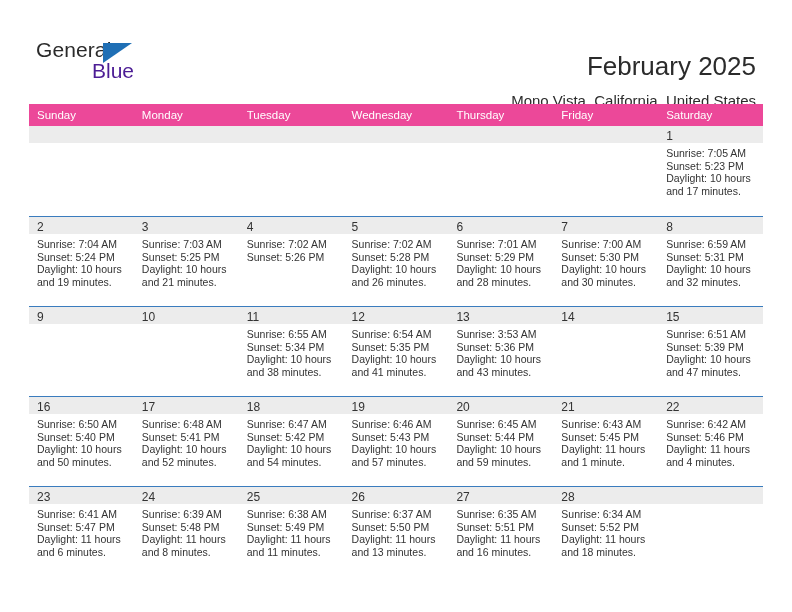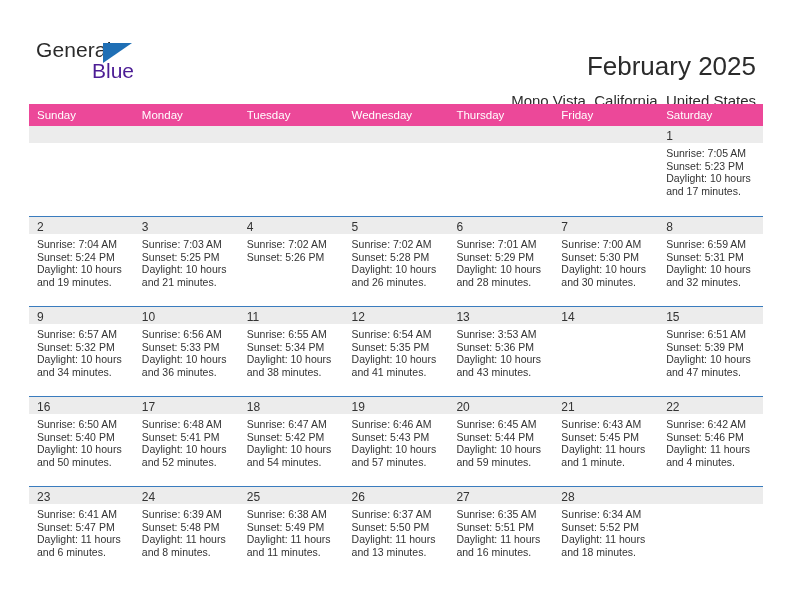--- a/index.html
+++ b/index.html
@@ -259,33 +259,23 @@
             <div class="day-body">
               <div class="day-line">Sunrise: 6:59 AM</div>
               <div class="day-line">Sunset: 5:31 PM</div>
               <div class="day-line wrap">Daylight: 10 hours and 32 minutes.</div>
             </div>
           </div>
         </div>
         <div class="week-row">
           <div class="day-cell">
             <div class="num-band"><span class="day-num">9</span></div>
-            <div class="day-body">
-              <div class="day-line">Sunrise: 6:57 AM</div>
-              <div class="day-line">Sunset: 5:32 PM</div>
-              <div class="day-line wrap">Daylight: 10 hours and 34 minutes.</div>
-            </div>
           </div>
           <div class="day-cell">
             <div class="num-band"><span class="day-num">10</span></div>
-            <div class="day-body">
-              <div class="day-line">Sunrise: 6:56 AM</div>
-              <div class="day-line">Sunset: 5:33 PM</div>
-              <div class="day-line wrap">Daylight: 10 hours and 36 minutes.</div>
-            </div>
           </div>
           <div class="day-cell">
             <div class="num-band"><span class="day-num">11</span></div>
             <div class="day-body">
               <div class="day-line">Sunrise: 6:55 AM</div>
               <div class="day-line">Sunset: 5:34 PM</div>
               <div class="day-line wrap">Daylight: 10 hours and 38 minutes.</div>
             </div>
           </div>
           <div class="day-cell">

